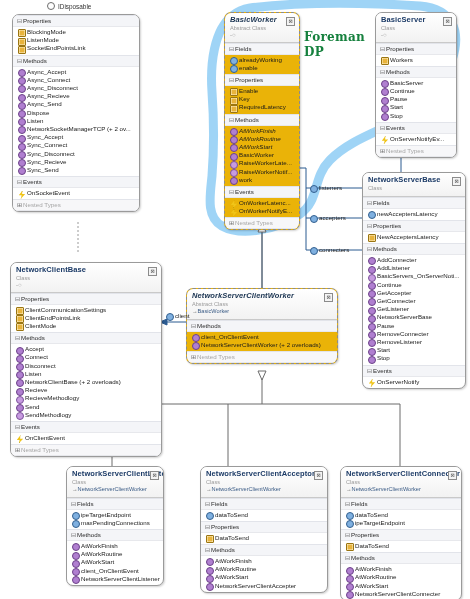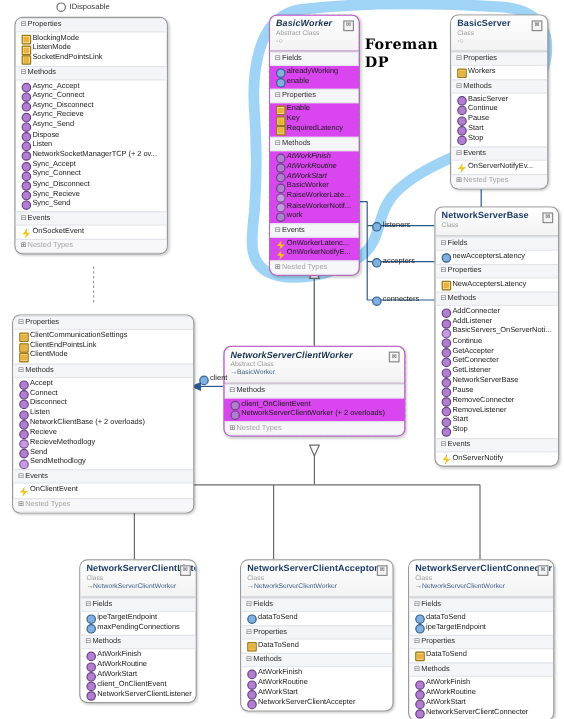--- a/index.html
+++ b/index.html
@@ -16,21 +16,21 @@
     position:absolute;
     background:#ffffff;
     border:1px solid #9a9a9a;
     border-radius:7px;
     box-shadow:1px 1px 2px rgba(0,0,0,.18);
     box-sizing:border-box;
     overflow:hidden;
   }
   .cls.abstract{
     border:1px dashed #8c8c8c;
-    background:#d946ef;
+    background:#eab308;
   }
   .cls-head{
     padding:3px 5px 4px 5px;
     background:linear-gradient(#ffffff,#f2f2f2);
     border-bottom:1px solid #c9c9c9;
     position:relative;
   }
   .cls-name{
     font-size:7.5px;font-weight:bold;color:#1b3a66;letter-spacing:.1px;
     line-height:8.5px;white-space:nowrap;
@@ -81,21 +81,21 @@
   .edge-label{
     position:absolute;font-size:6.2px;color:#222;white-space:nowrap;
     padding-left:9px;
   }
   .edge-label .fic{
     position:absolute;left:0;top:1px;width:6px;height:6px;
     background:#7fb0e0;border:.5px solid #33608f;border-radius:50%;
   }
 
   .note{
-    position:absolute;color:#000000;font-weight:bold;
+    position:absolute;color:#15803d;font-weight:bold;
     font-family:"DejaVu Serif","Liberation Serif",serif;
     font-size:12px;line-height:15px;letter-spacing:.3px;
   }
 </style>
 </head>
 <body>
 
 <div id="canvas">
 
   <svg class="svg-layer" viewBox="0 0 470 599">
@@ -266,20 +266,26 @@
       <div class="row"><span class="ic ic-meth"></span><span>Start</span></div>
       <div class="row"><span class="ic ic-meth"></span><span>Stop</span></div>
     </div>
     <div class="sec"><span class="exp">⊟</span><span>Events</span></div>
     <div class="rows">
       <div class="row"><span class="ic ic-event"></span><span>OnServerNotify</span></div>
     </div>
   </div>
 
   <div class="cls" style="left:10px;top:262px;width:152px;">
+    <div class="cls-head">
+      <div class="pin">⊠</div>
+      <div class="cls-name">NetworkClientBase</div>
+      <div class="cls-kind">Class</div>
+      <div class="iface-mini">-○</div>
+    </div>
     <div class="sec"><span class="exp">⊟</span><span>Properties</span></div>
     <div class="rows">
       <div class="row"><span class="ic ic-prop"></span><span>ClientCommunicationSettings</span></div>
       <div class="row"><span class="ic ic-prop"></span><span>ClientEndPointsLink</span></div>
       <div class="row"><span class="ic ic-prop"></span><span>ClientMode</span></div>
     </div>
     <div class="sec"><span class="exp">⊟</span><span>Methods</span></div>
     <div class="rows">
       <div class="row"><span class="ic ic-meth"></span><span>Accept</span></div>
       <div class="row"><span class="ic ic-meth"></span><span>Connect</span></div>

